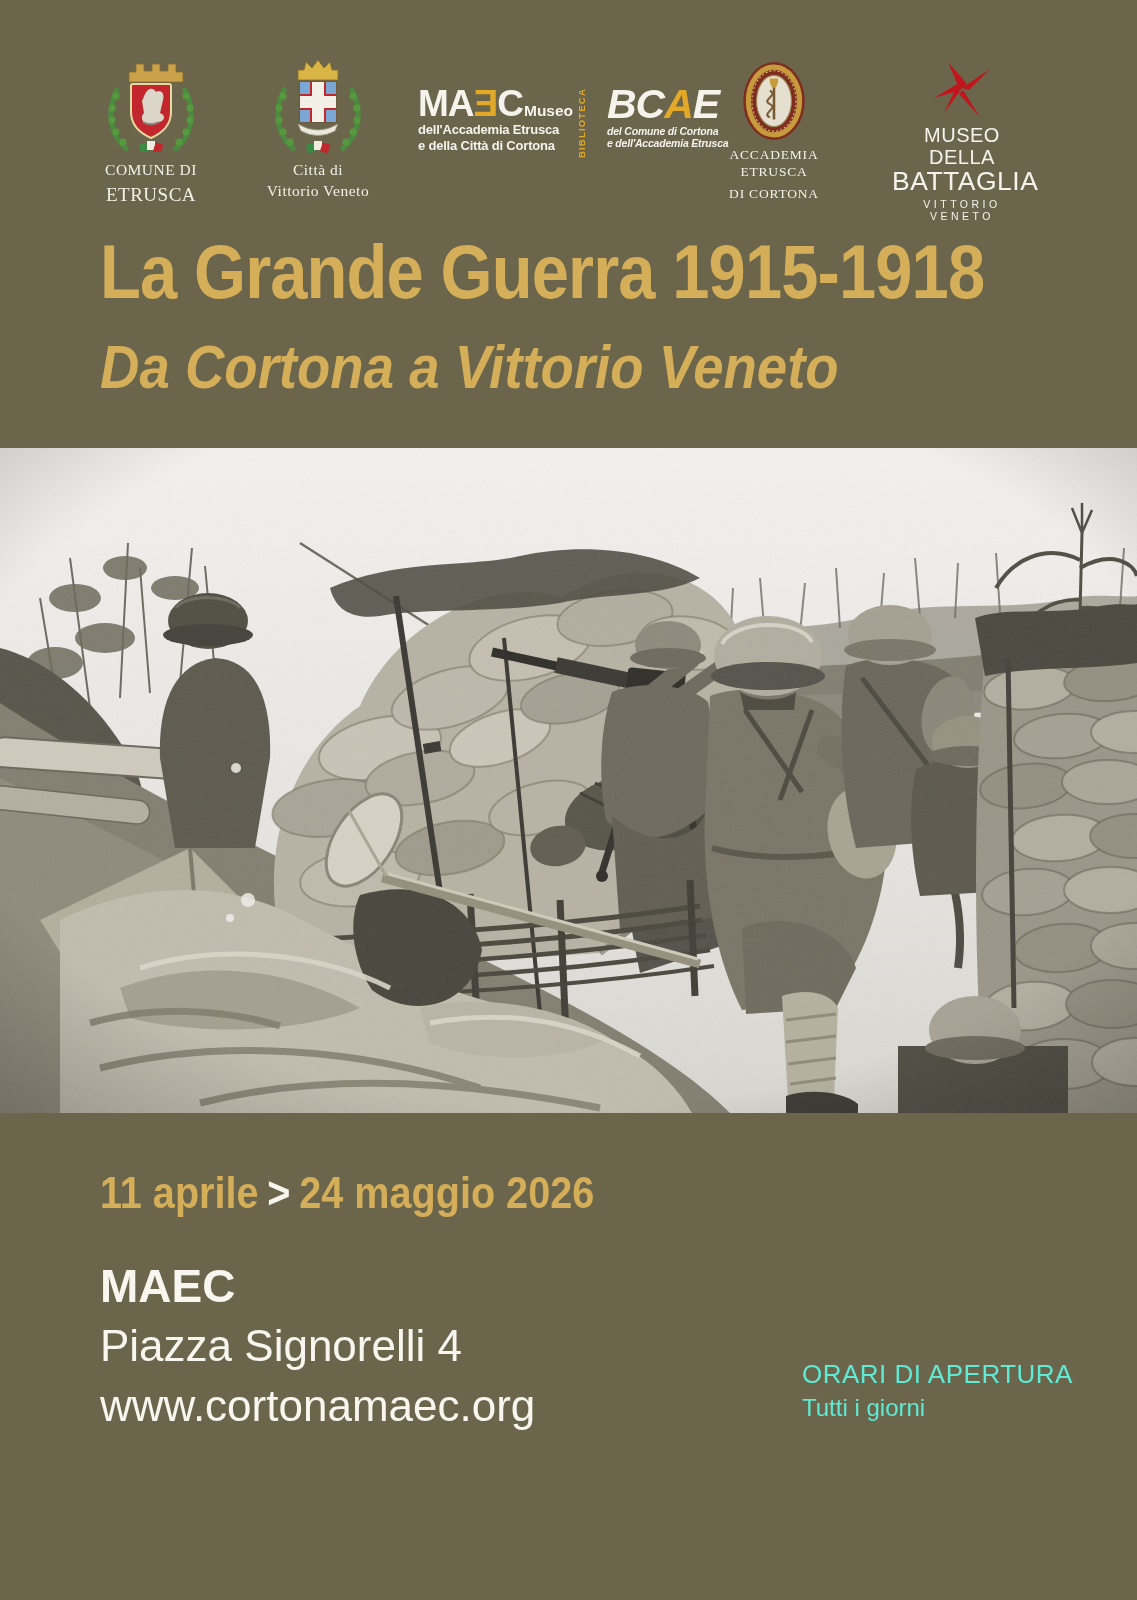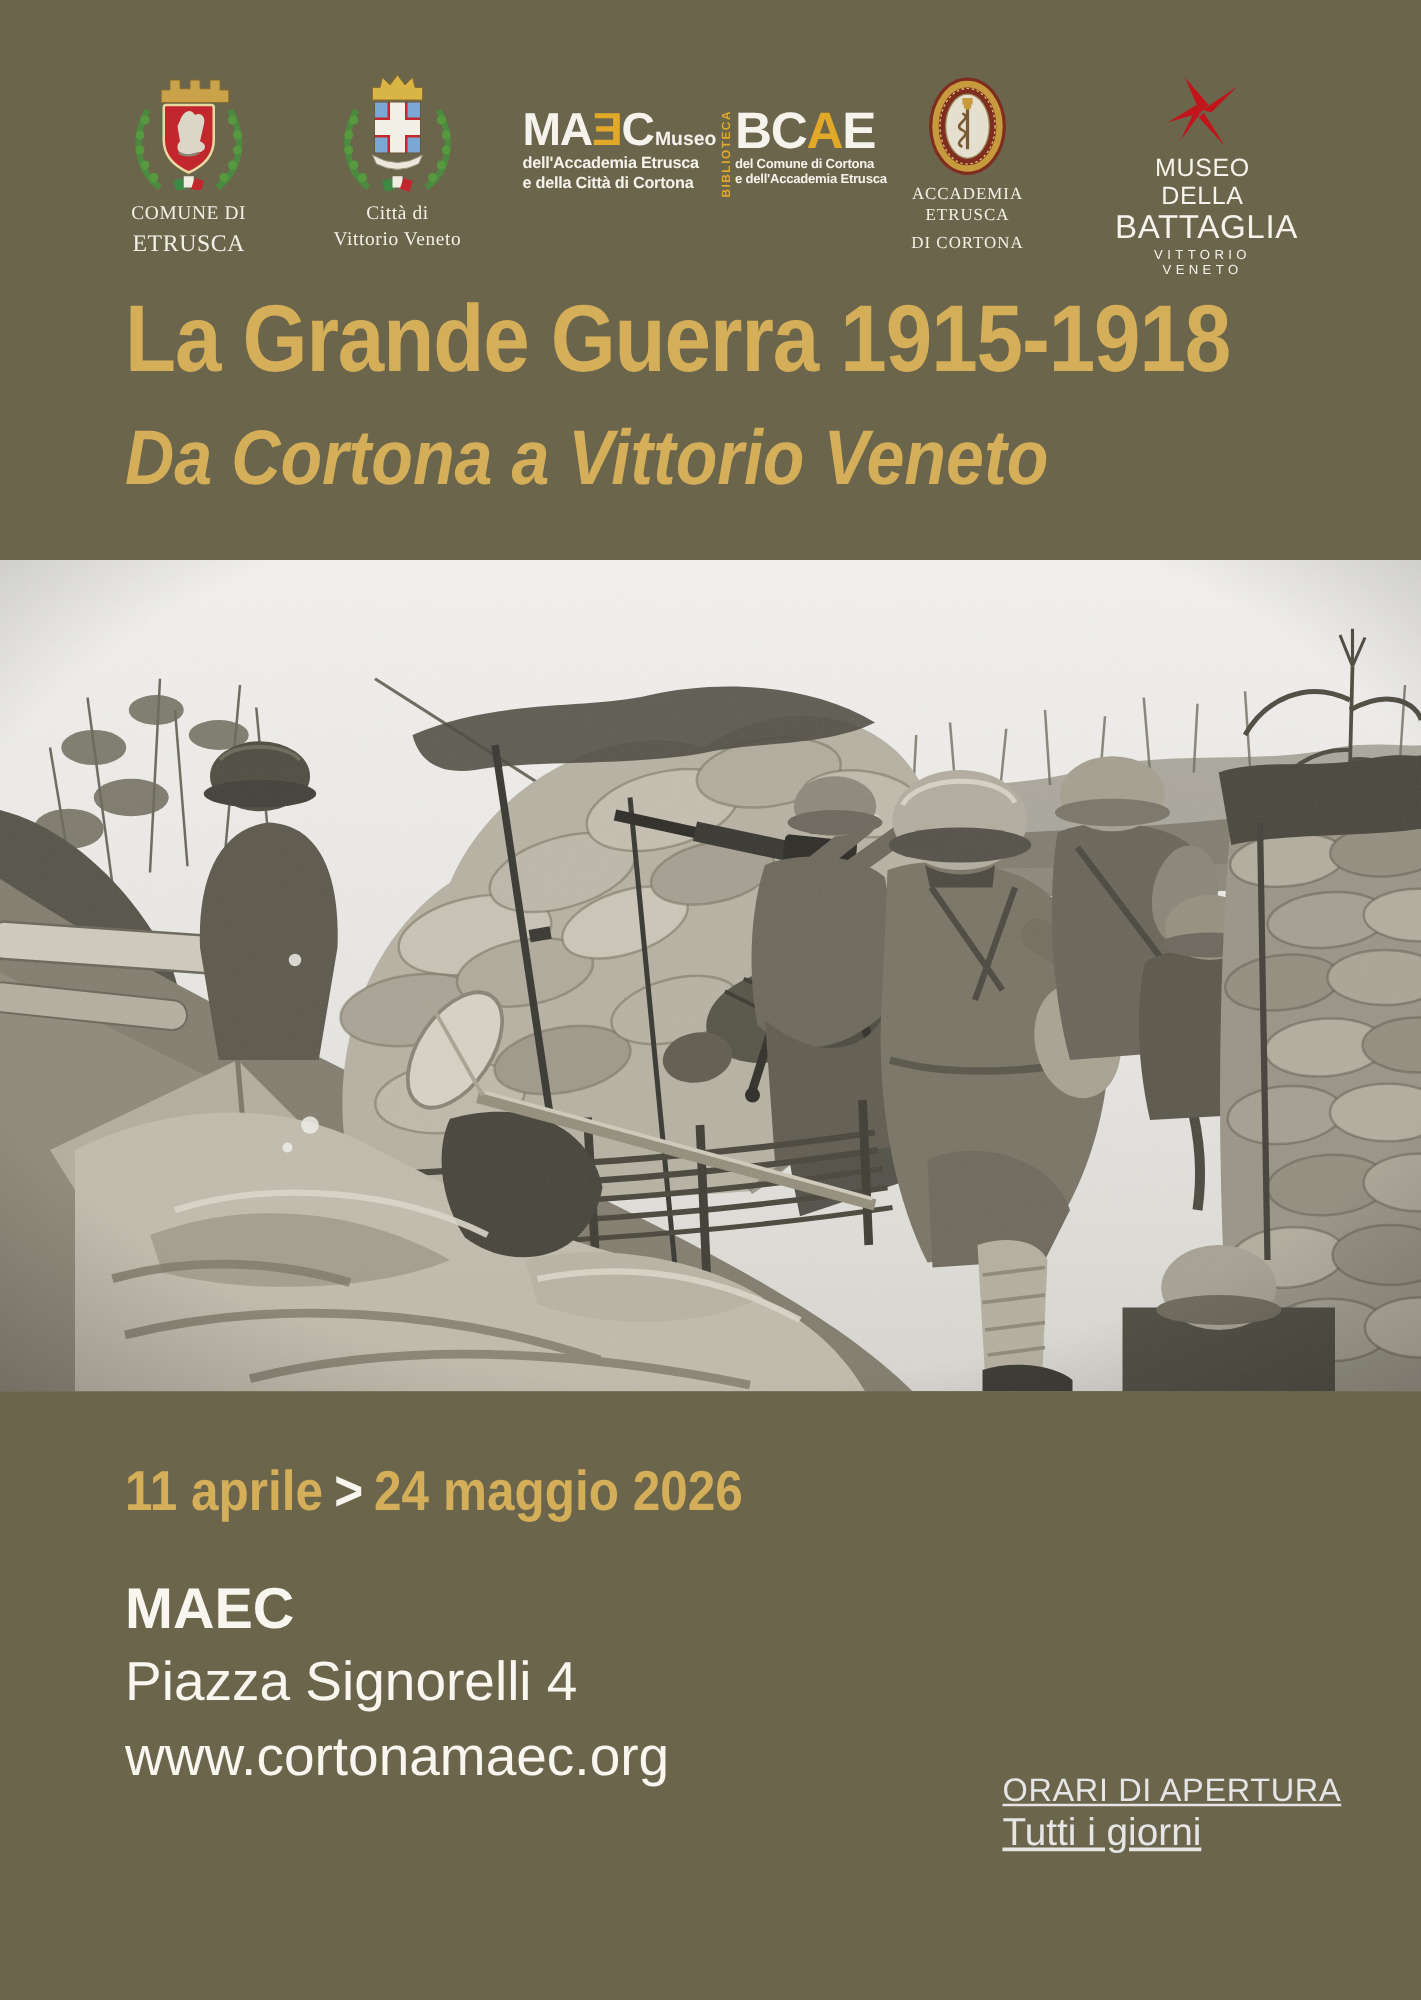--- a/index.html
+++ b/index.html
@@ -17,21 +17,21 @@
   .logo-vv .cap-serif{font-size:15.5px;margin-top:2px;}
   .logo-maec{left:418px;top:88px;width:150px;text-align:left;}
   .maec-big{font-size:37px;font-weight:bold;line-height:.85;letter-spacing:-1px;white-space:nowrap;}
   .maec-big .gold{color:#E2A827;}
   .maec-big .museo{font-size:15.5px;font-weight:bold;letter-spacing:0;margin-left:1px;}
   .maec-small{font-size:13px;font-weight:bold;line-height:15.5px;margin-top:3px;letter-spacing:-.2px;white-space:nowrap;}
   .logo-bcae{left:576px;top:88px;width:130px;text-align:left;}
   .bcae-wrap{display:flex;align-items:stretch;}
   .bcae-vert{writing-mode:vertical-rl;transform:rotate(180deg);font-size:9.5px;font-weight:bold;
     color:#E2A827;letter-spacing:1.2px;line-height:12px;text-align:center;}
-  .bcae-main{margin-left:0;}
+  .bcae-main{margin-left:19px;font-style:italic;}
   .bcae-big{font-size:41px;font-weight:bold;line-height:.82;letter-spacing:-1px;white-space:nowrap;}
   .bcae-big .gold{color:#E2A827;}
   .bcae-small{font-size:10.5px;font-weight:bold;line-height:12.5px;margin-top:3px;letter-spacing:-.2px;white-space:nowrap;}
   .logo-accademia{left:706px;top:60px;width:136px;}
   .logo-accademia .cap-serif{font-size:13.5px;margin-top:5px;letter-spacing:.8px;}
   .logo-battaglia{left:892px;top:60px;width:140px;}
   .batt-l1{font-size:20px;line-height:22px;letter-spacing:.5px;margin-top:6px;}
   .batt-l2{font-size:26.5px;line-height:27px;letter-spacing:.5px;}
   .batt-l3{font-size:10.5px;letter-spacing:3.5px;margin-top:3px;}
   
@@ -39,23 +39,23 @@
   .condensed{display:inline-block;transform:scaleX(.88);transform-origin:0 50%;white-space:nowrap;}
   .title-main{font-size:76px;font-weight:bold;letter-spacing:-1px;color:#D4AE58;line-height:1;}
   .title-sub{font-size:62px;font-weight:bold;font-style:italic;color:#D4AE58;line-height:1;margin-top:26px;}
   
   .photo{position:absolute;left:0;top:448px;width:1137px;height:665px;display:block;}
   
   .date-line{position:absolute;left:100px;top:1168px;font-size:45px;font-weight:bold;color:#D4AE58;line-height:1.1;}
   .date-line .arrow{color:#F8F6EF;padding:0 10px;}
   .venue{position:absolute;left:100px;top:1256px;line-height:60px;color:#F8F6EF;font-size:44px;}
   .venue .v-name{font-weight:bold;font-size:46px;}
-  .hours{position:absolute;left:802px;top:1416px;color:#e5e5e5;line-height:33px;text-decoration:underline;}
+  .hours{position:absolute;left:802px;top:1358px;color:#5eead4;line-height:33px;}
   .hours .h-head{font-size:26px;letter-spacing:.5px;}
-  .hours .h-line{font-size:31px;}
+  .hours .h-line{font-size:24px;}
 </style>
 </head>
 <body>
 
 <div class="poster">
 
   <div class="logo logo-cortona">
     <svg width="118" height="100" viewBox="0 0 110 100">
       <path d="M33,20 h7 v-8 h8 v7 h8 v-7 h8 v7 h8 v-7 h8 v8 h7 v10 h-54 z" fill="#C9A24A" stroke="#8a6c2c" stroke-width=".8"></path>
       <path d="M22,36 C10,58 13,84 32,98" fill="none" stroke="#4C8A3F" stroke-width="5"></path>

